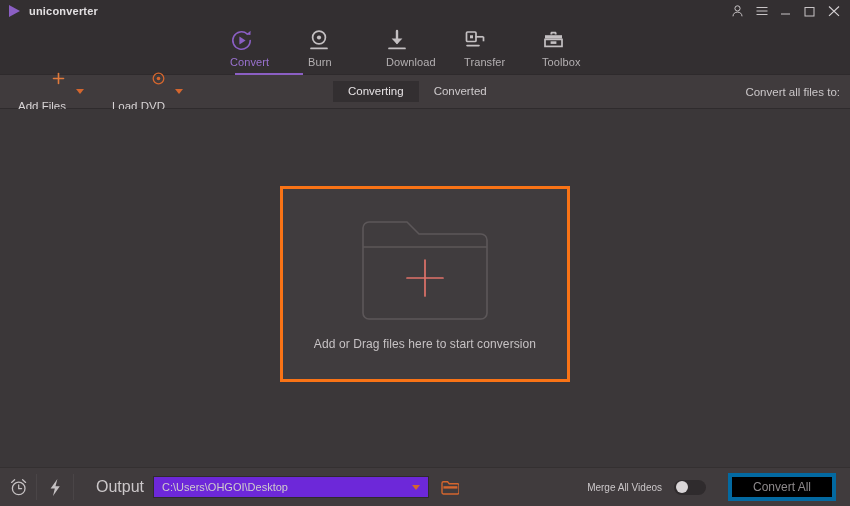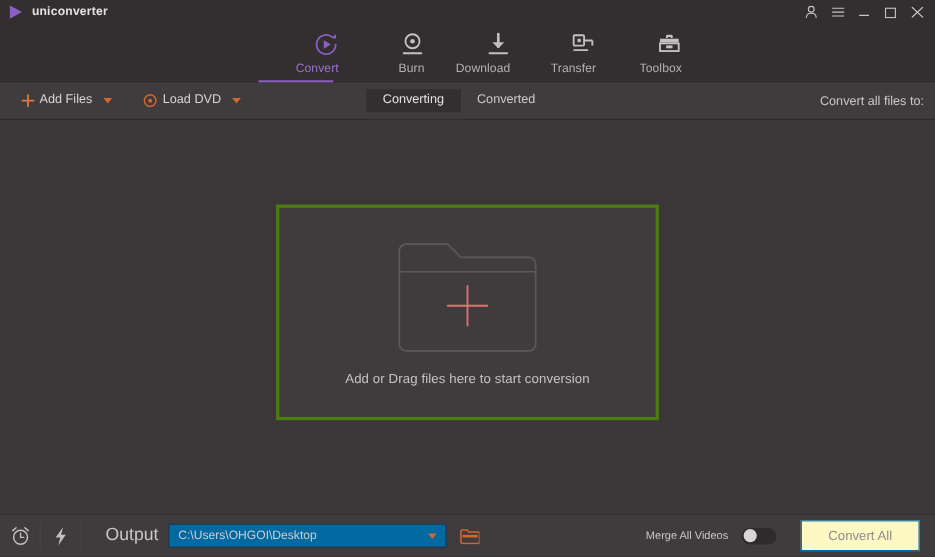--- a/index.html
+++ b/index.html
@@ -57,21 +57,21 @@
     background: #332f31;
     display: flex; align-items: flex-start; justify-content: center;
     gap: 0;
     flex: none;
     border-bottom: 1px solid #2e2a2c;
     position: relative;
   }
   .nav-item {
     width: 78px; height: 53px;
     display: flex; flex-direction: column;
-    align-items: flex-end; justify-content: flex-start;
+    align-items: flex-start; justify-content: flex-start;
     padding-top: 5px;
     position: relative;
     cursor: default;
   }
   .nav-item + .nav-item { margin-left: 0px; }
   .nav-icon {
     height: 26px; display: flex; align-items: center; justify-content: center;
   }
   .nav-label {
     margin-top: 3px;
@@ -89,22 +89,22 @@
   .toolbar {
     height: 34px;
     background: #403b3d;
     display: flex; align-items: center;
     flex: none;
     border-bottom: 1px solid #2f2b2d;
     position: relative;
   }
   .tb-left { display: flex; align-items: center; padding-left: 18px; gap: 0; }
   .tb-btn {
-    display: flex; align-items: flex-start; gap: 4px;
-    color: #d8d4d6; font-size: 11.5px;
+    display: flex; align-items: flex-end; gap: 15px;
+    color: #d8d4d6; font-size: 11.5px; flex-direction: column;
   }
   .tb-btn .tb-ico { display: flex; align-items: center; justify-content: center; width: 14px; height: 14px; }
   .caret {
     width: 0; height: 0;
     border-left: 4.5px solid transparent;
     border-right: 4.5px solid transparent;
     border-top: 5px solid #d4662e;
     margin-left: 10px;
   }
   .tb-sep { width: 28px; }
@@ -137,22 +137,22 @@
   .format-select .caret { margin-left: auto; }
 
   
   .main {
     flex: 1;
     background: #3b3739;
     display: flex; align-items: center; justify-content: center;
     position: relative;
   }
   .dropzone {
-    width: 348px; height: 196px;
-    border: 3px solid #4d7c0f;
+    width: 290px; height: 196px;
+    border: 3px solid #f97316;
     background: #403c3e;
     display: flex; flex-direction: column;
     align-items: center; justify-content: center;
     position: relative;
     margin-top: -8px;
     text-align: center;
   }
   .folder {
     width: 128px; height: 103px;
     position: relative;
@@ -176,22 +176,22 @@
   .bb-icon-btn {
     width: 36px; height: 38px;
     display: flex; align-items: center; justify-content: center;
   }
   .bb-divider { width: 1px; height: 26px; background: #4a4547; }
   .output-label {
     font-size: 16px; color: #cbc7c9;
     margin-left: 22px; margin-right: 9px;
   }
   .path-field {
-    width: 253px; height: 22px;
-    background: #0369a1;
+    width: 276px; height: 22px;
+    background: #6d28d9;
     border: 1px solid #2f2b2d;
     display: flex; align-items: center;
     padding: 0 8px;
   }
   .path-field .pv { font-size: 11px; color: #cfcbcd; }
   .path-field .caret { margin-left: auto; }
   .folder-open-btn {
     width: 30px; height: 38px;
     display: flex; align-items: center; justify-content: center;
     margin-left: 6px;
@@ -207,22 +207,22 @@
     border-radius: 8px;
     position: relative;
   }
   .toggle .knob {
     position: absolute; top: 1.5px; left: 1.5px;
     width: 12px; height: 12px; border-radius: 50%;
     background: #d9d5d7;
   }
   .convert-all {
     width: 108px; height: 28px;
-    background: #fef9c3;
-    border: 1px solid #0369a1;
+    background: #000000;
+    border: 4px solid #0369a1;
     color: #8e8a8c;
     font-size: 12px;
     display: flex; align-items: center; justify-content: center;
     margin-left: 10px;
   }
 </style>
 </head>
 <body>
 
 <div class="app">

